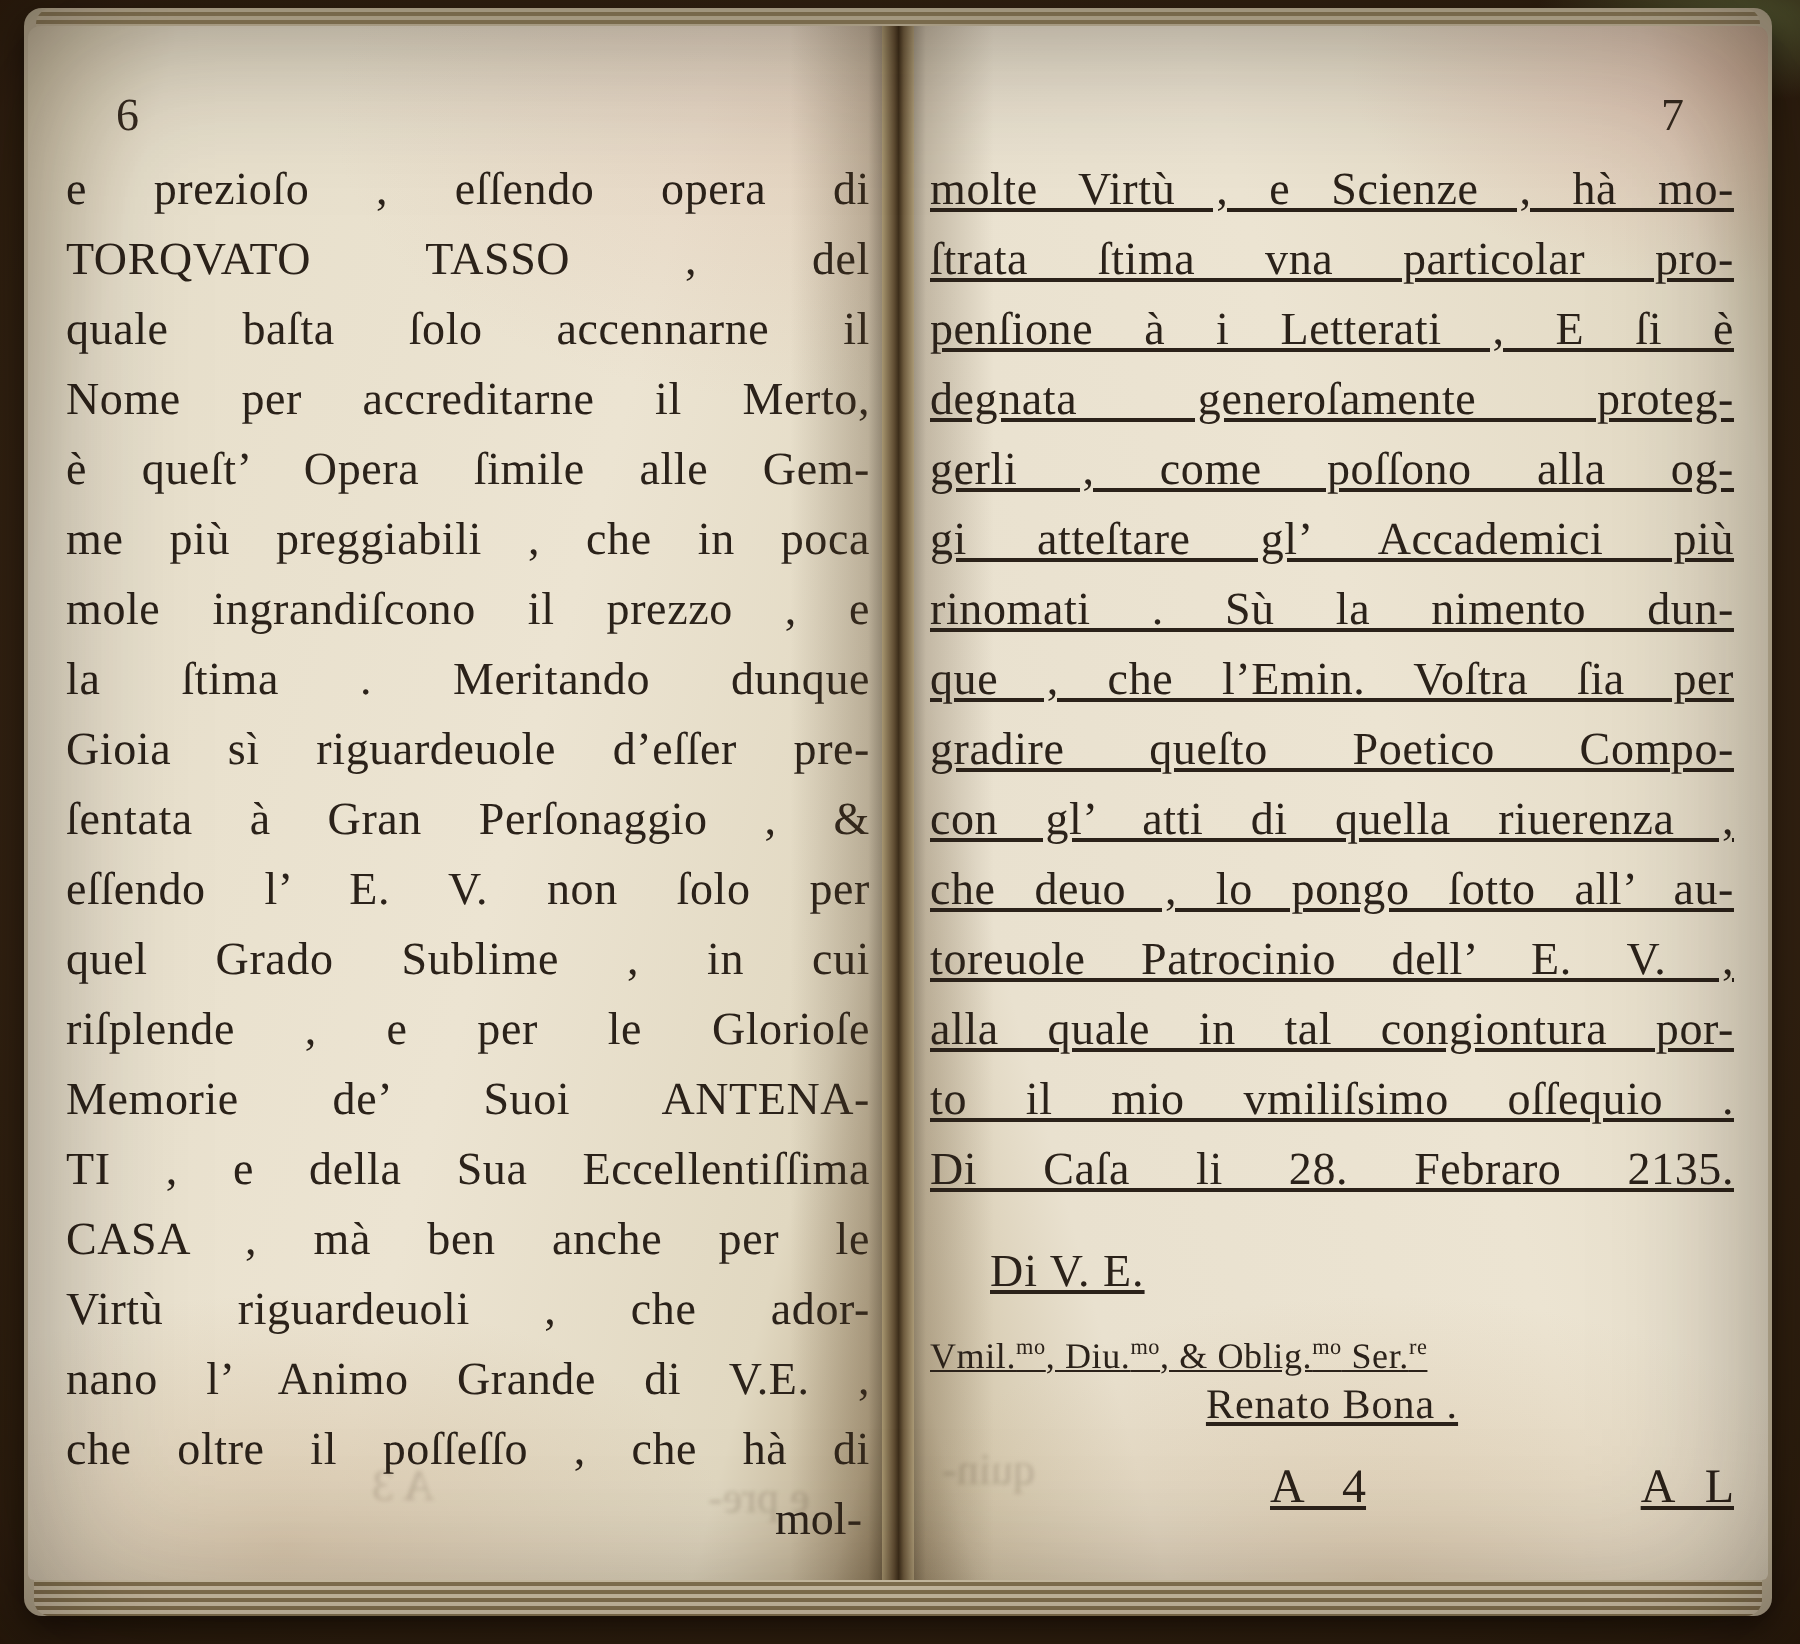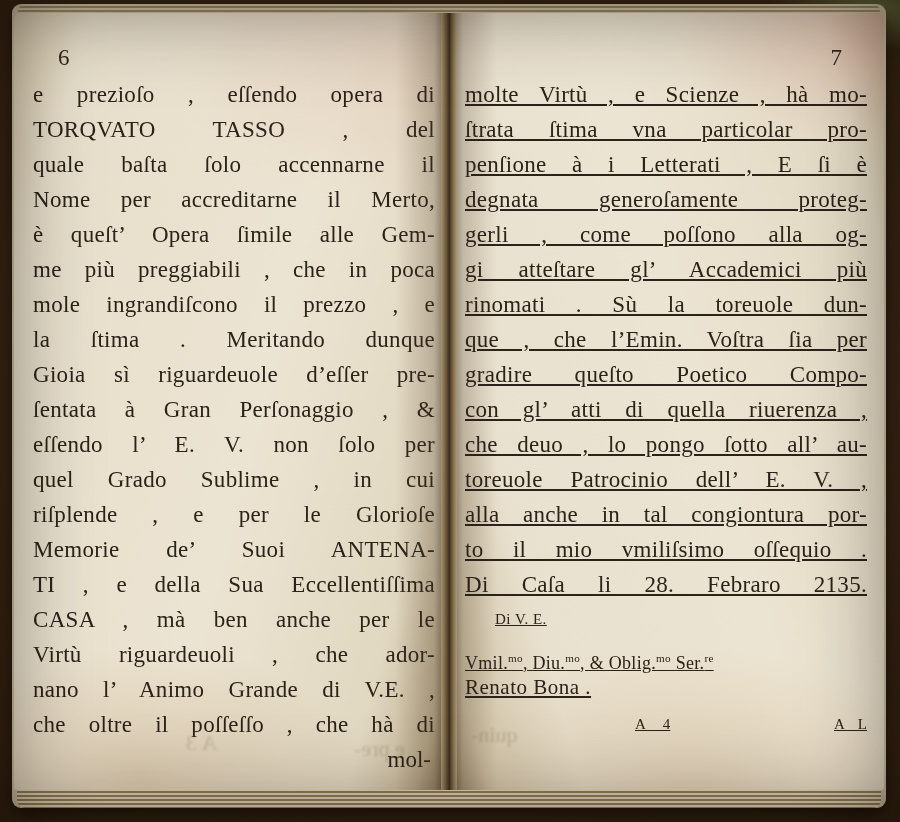--- a/index.html
+++ b/index.html
@@ -134,45 +134,47 @@
   }
 
   .catchword {
     font-size: 23px;
     line-height: 35px;
     text-align: right;
     padding-right: 4px;
   }
 
   .salutation {
-    font-size: 15px;
+    font-size: 23px;
     line-height: 35px;
     padding-left: 30px;
     letter-spacing: 0.5px;
+    margin-top: 16px;
   }
 
   .sig-line {
     margin-top: 10px;
     font-size: 18px;
     line-height: 22px;
     text-align: left;
     letter-spacing: 0.3px;
   }
   .sig-line sup { font-size: 0.62em; }
 
   .sig-name {
     font-size: 21px;
     line-height: 27px;
+    text-align: center;
     letter-spacing: 0.5px;
   }
 
   .footer-row {
     margin-top: 15px;
     display: flex;
-    font-size: 15px;
+    font-size: 24px;
     gap: 39px;
   }
   .sig-mark {
     margin-left: 170px;
     word-spacing: 14px;
     white-space: pre;
   }
   .catch2 {
     margin-left: auto;
     word-spacing: 10px;
@@ -237,27 +239,27 @@
       <div class="page right">
         <div class="pagenum num-right">7</div>
         <div class="content">
           <div class="text-block">
               <div class="line">molte Virtù , e Scienze , hà mo-</div>
               <div class="line">ſtrata ſtima vna particolar pro-</div>
               <div class="line">penſione à i Letterati , E ſi è</div>
               <div class="line">degnata generoſamente proteg-</div>
               <div class="line">gerli , come poſſono alla og-</div>
               <div class="line">gi atteſtare gl’ Accademici più</div>
-              <div class="line">rinomati . Sù la toreuole dun-</div>
+              <div class="line">rinomati . Sù la nimento dun-</div>
               <div class="line">que , che l’Emin. Voſtra ſia per</div>
               <div class="line">gradire queſto Poetico Compo-</div>
               <div class="line">con gl’ atti di quella riuerenza ,</div>
               <div class="line">che deuo , lo pongo ſotto all’ au-</div>
               <div class="line">toreuole Patrocinio dell’ E. V. ,</div>
-              <div class="line">alla anche in tal congiontura por-</div>
+              <div class="line">alla quale in tal congiontura por-</div>
               <div class="line">to il mio vmiliſsimo oſſequio .</div>
               <div class="line">Di Caſa li 28. Febraro 2135.</div>
             </div>
           <div class="salutation">Di V. E.</div>
           <div class="sig-line"><span>Vmil.</span><sup>mo</sup><span>, Diu.</span><sup>mo</sup><span>, &amp; Oblig.</span><sup>mo</sup><span> Ser.</span><sup>re</sup></div>
           <div class="sig-name">Renato Bona .</div>
           <div class="footer-row">
             <span class="sig-mark">A 4</span>
             <span class="catch2">A L</span>
           </div>

